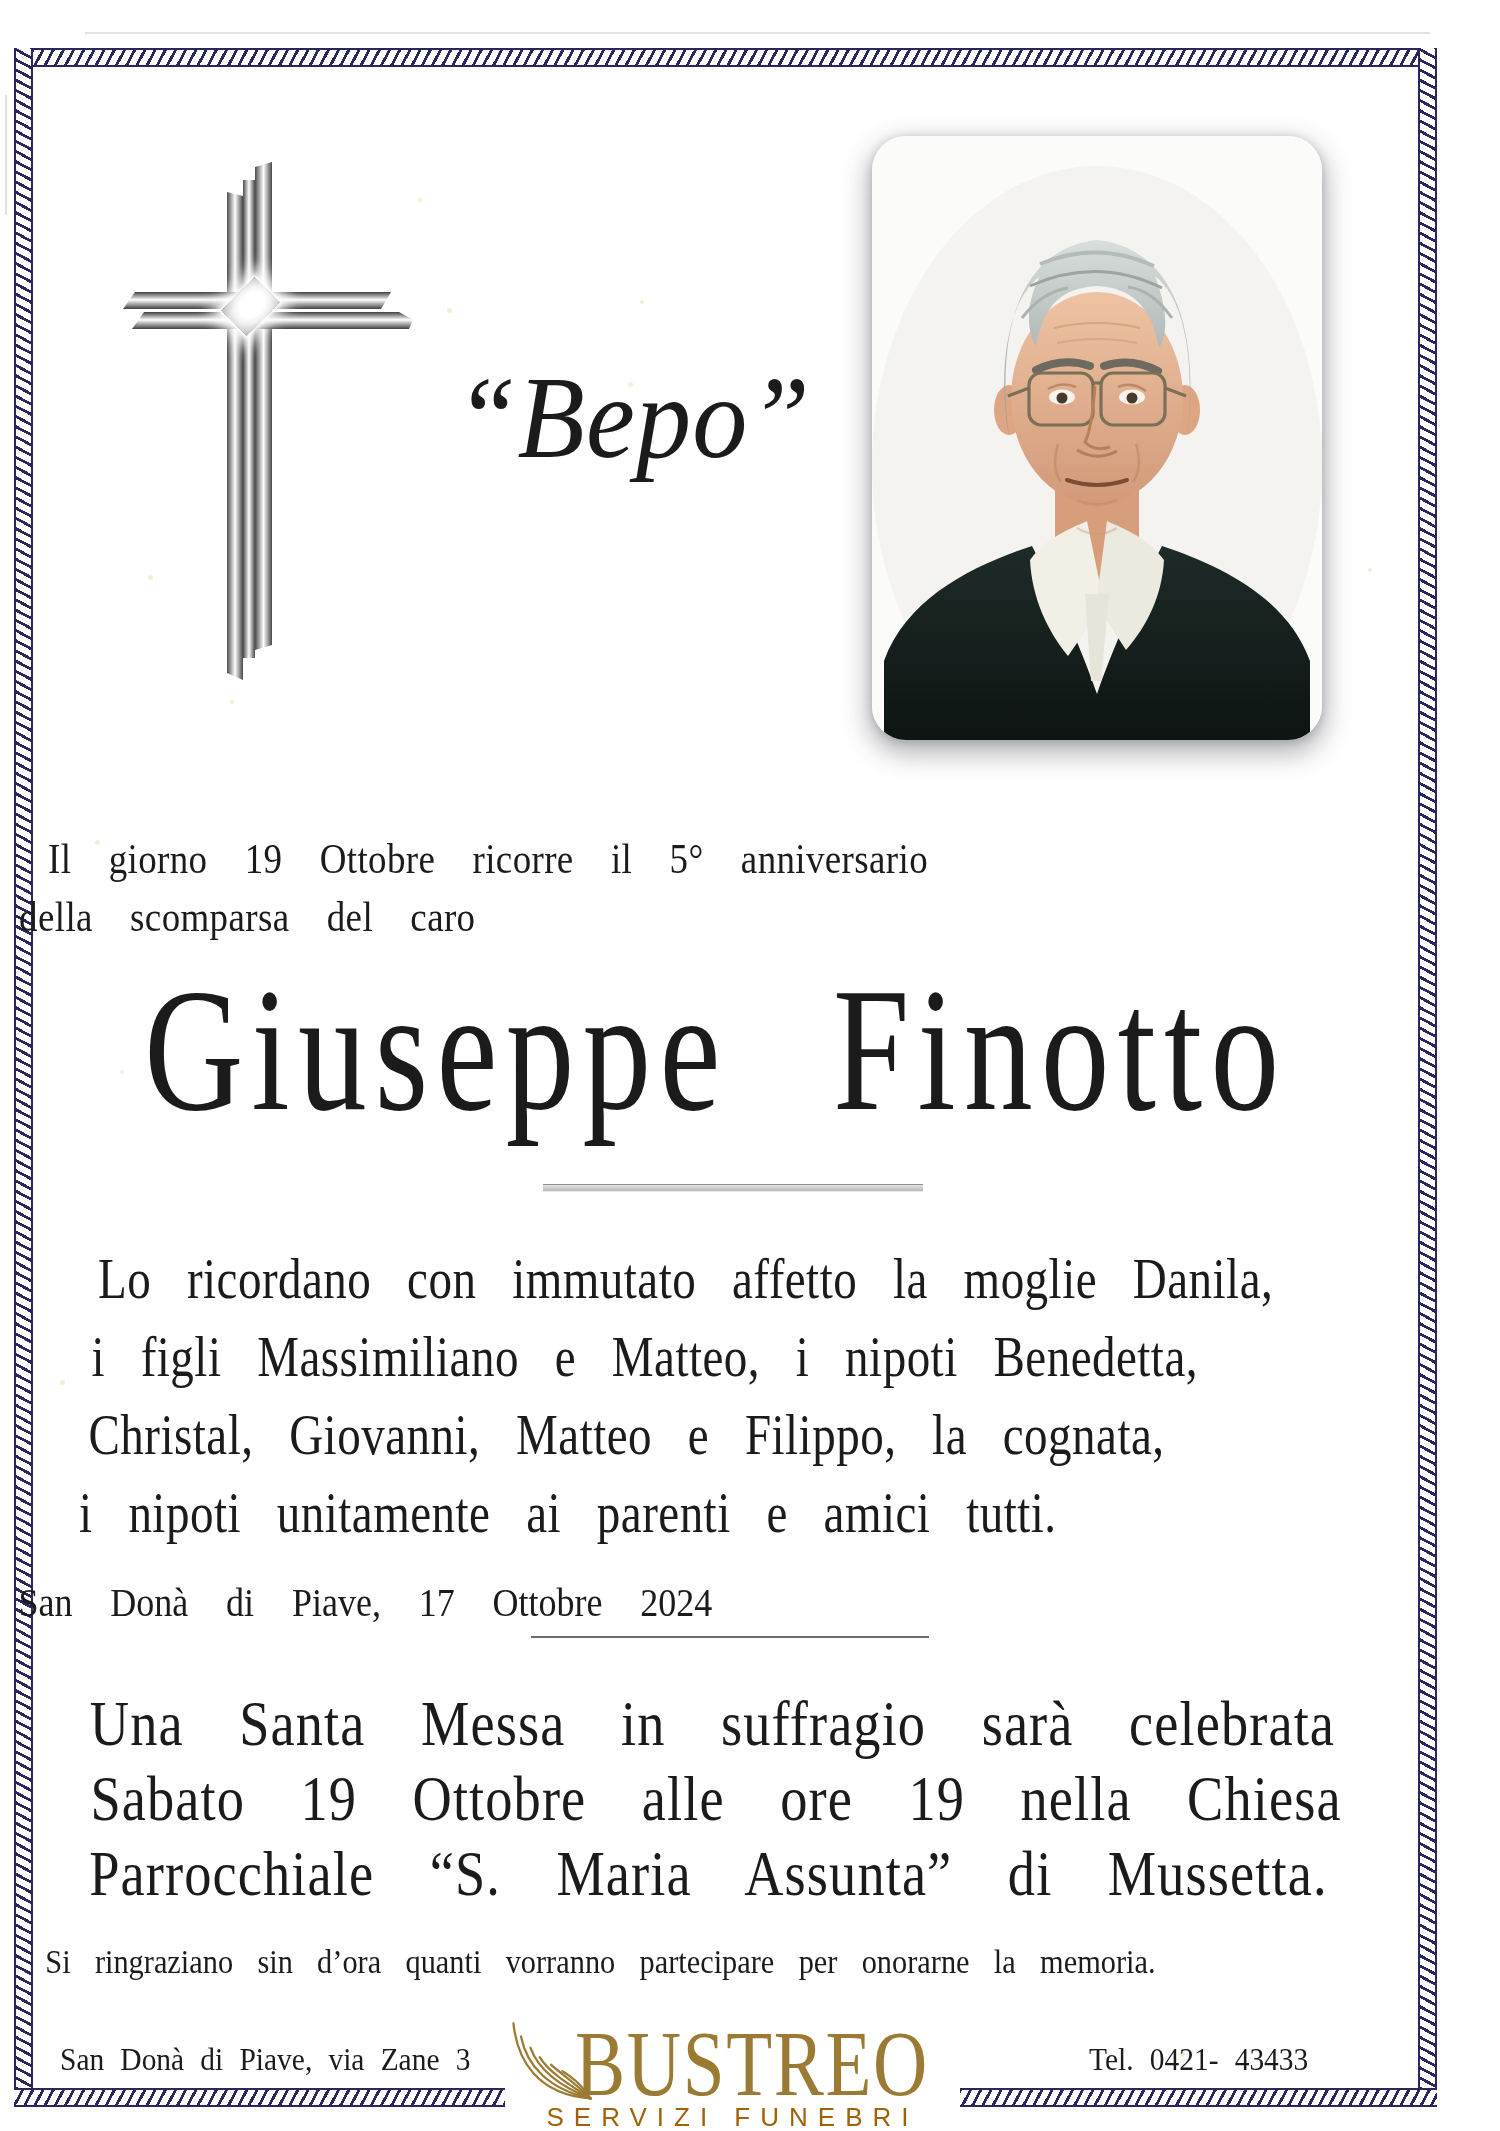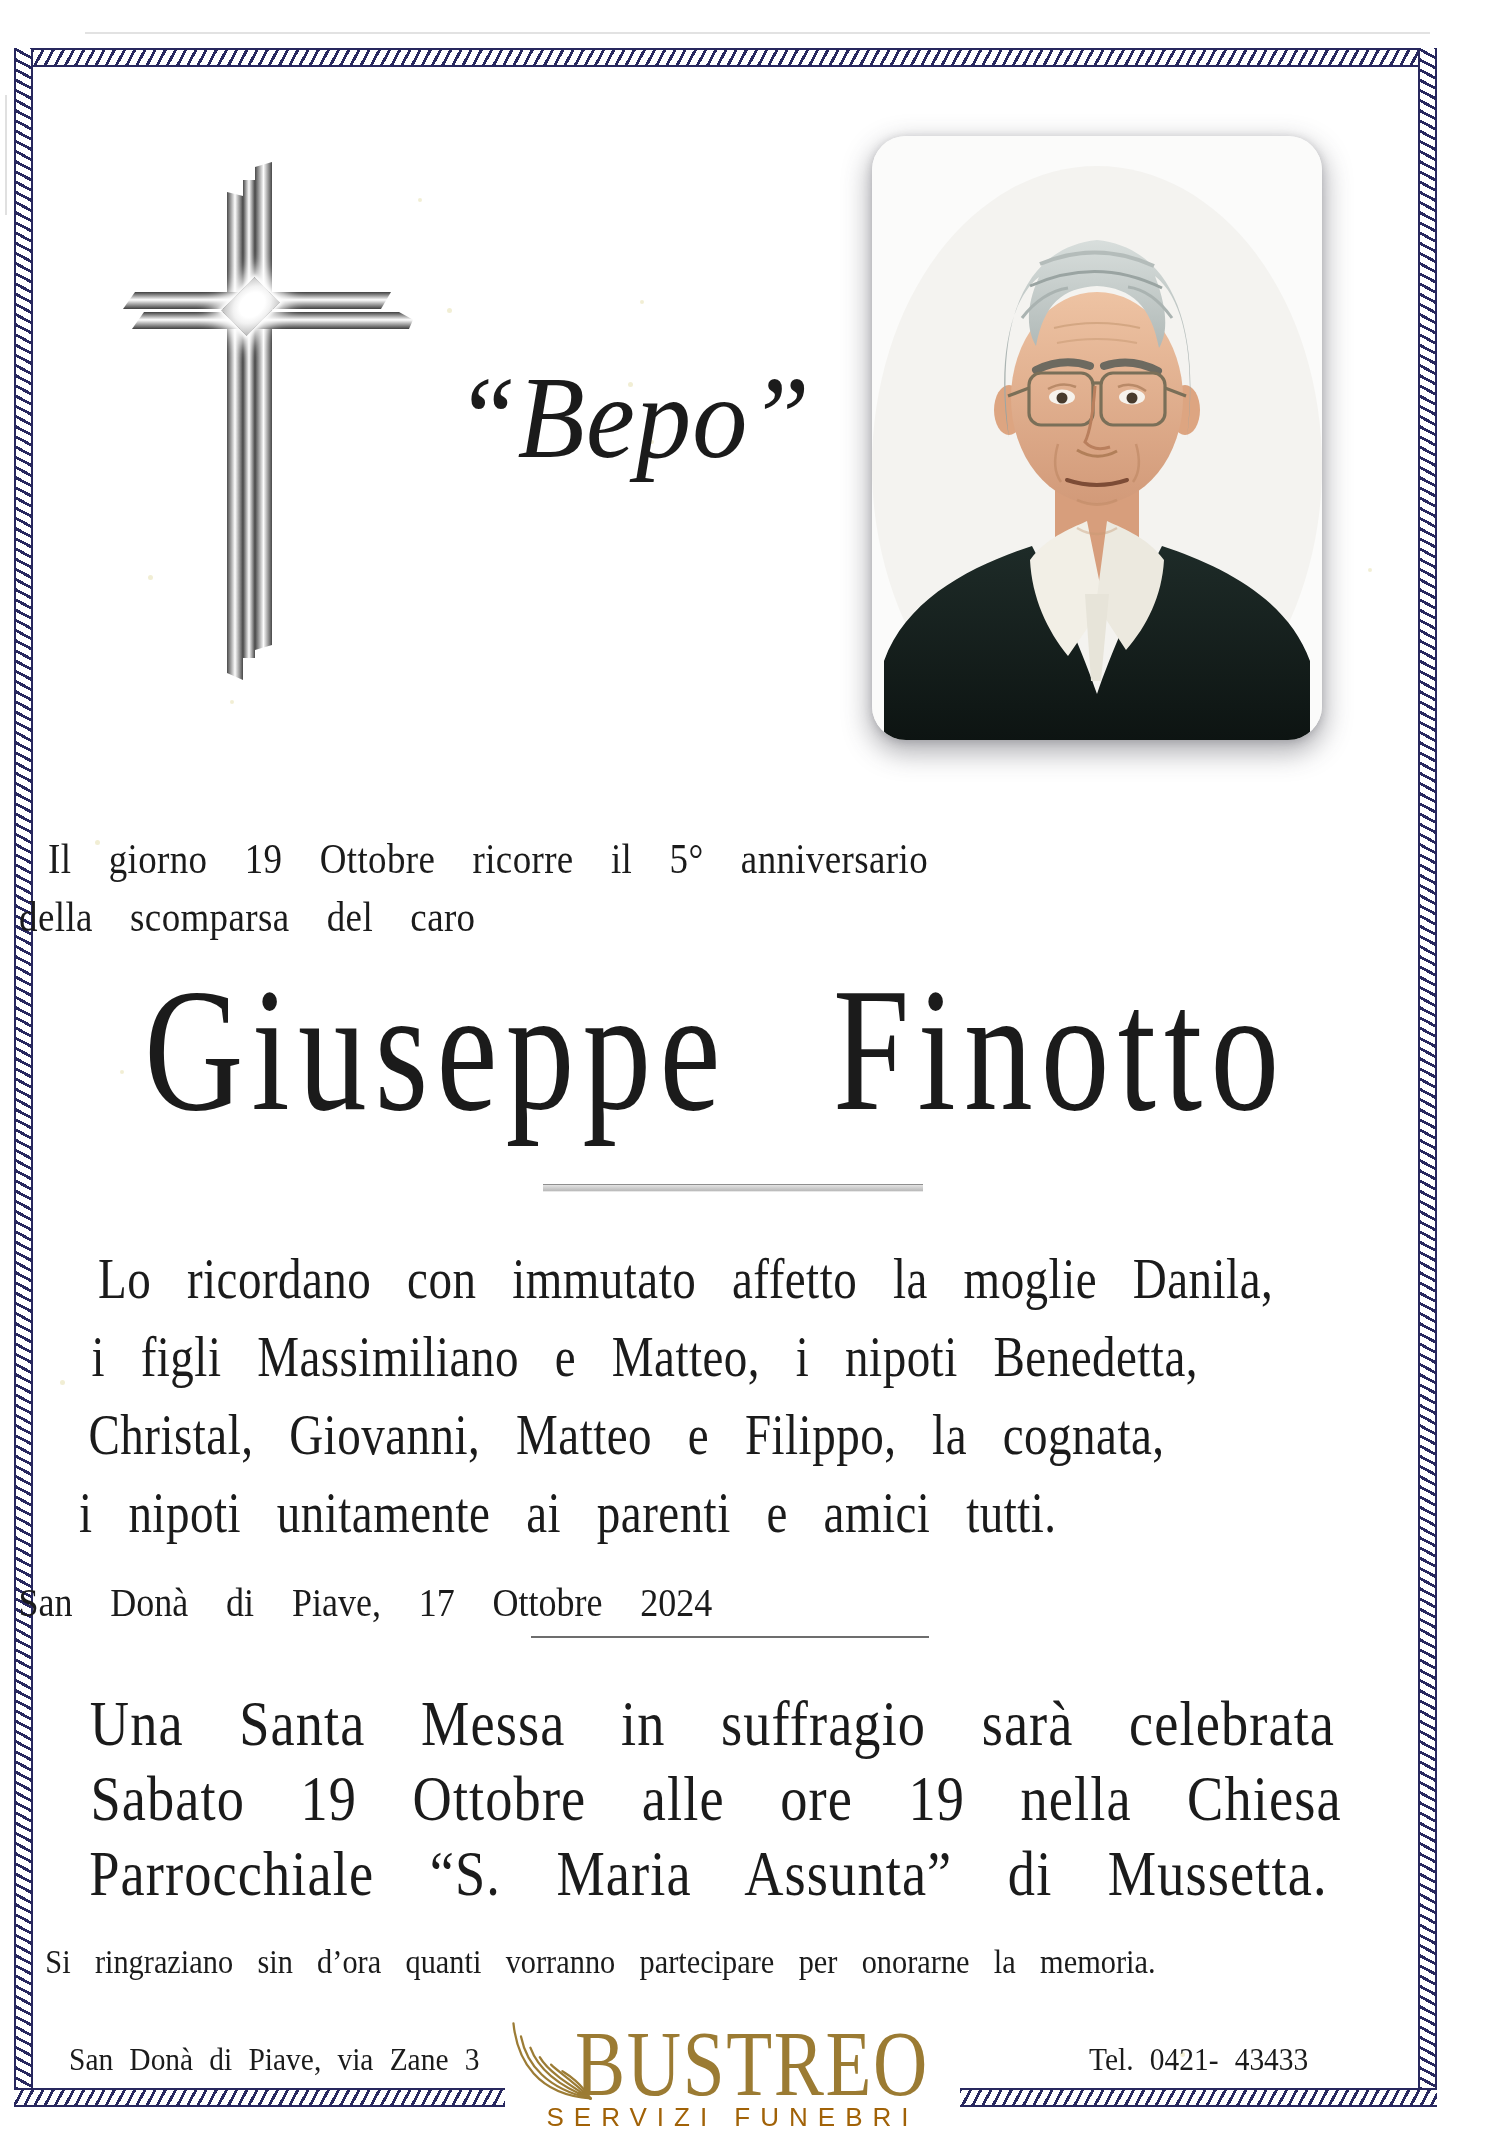--- a/index.html
+++ b/index.html
@@ -72,21 +72,21 @@
   #dateline .t{font-size:40px;word-spacing:.8em;transform:scaleX(.9);}
   #date-underline{position:absolute;left:531px;top:1636px;width:398px;height:2px;background:#6d6d6d;z-index:3;}
   #mass1{left:-20px;top:1692px;}
   #mass2{left:-20px;top:1767px;}
   #mass3{left:-20px;top:1842px;}
   .mass .t{font-size:64px;word-spacing:.75em;letter-spacing:.02em;transform:scaleX(.85);}
   #thanks{left:-3px;top:1946px;}
   #thanks .t{font-size:33px;word-spacing:.55em;transform:scaleX(.92);}
   
   .footer-text{position:absolute;z-index:6;line-height:1;}
-  #address{left:69px;top:2044px;}
+  #address{left:60px;top:2044px;}
   #address .t{font-size:31px;word-spacing:.3em;transform:scaleX(.95);transform-origin:0 50%;}
   #phone{left:1089px;top:2044px;}
   #phone .t{font-size:31px;word-spacing:.3em;transform:scaleX(.95);transform-origin:0 50%;}
   #logo-box{position:absolute;left:505px;top:1984px;width:455px;height:147px;background:#ffffff;z-index:4;}
   #feather{position:absolute;left:508px;top:2012px;width:88px;height:94px;z-index:6;}
   #brand{position:absolute;left:752px;top:2016px;width:auto;transform:translateX(-50%);z-index:6;line-height:1;}
   #brand .t{font-size:94px;letter-spacing:2px;transform:scaleX(.8);color:#9b7b33;}
   #brand-sub{position:absolute;left:505px;top:2104px;width:455px;text-align:center;z-index:6;
     font-family:"Liberation Sans", sans-serif;font-size:26px;letter-spacing:10px;color:#a16207;line-height:1;}
 </style>

